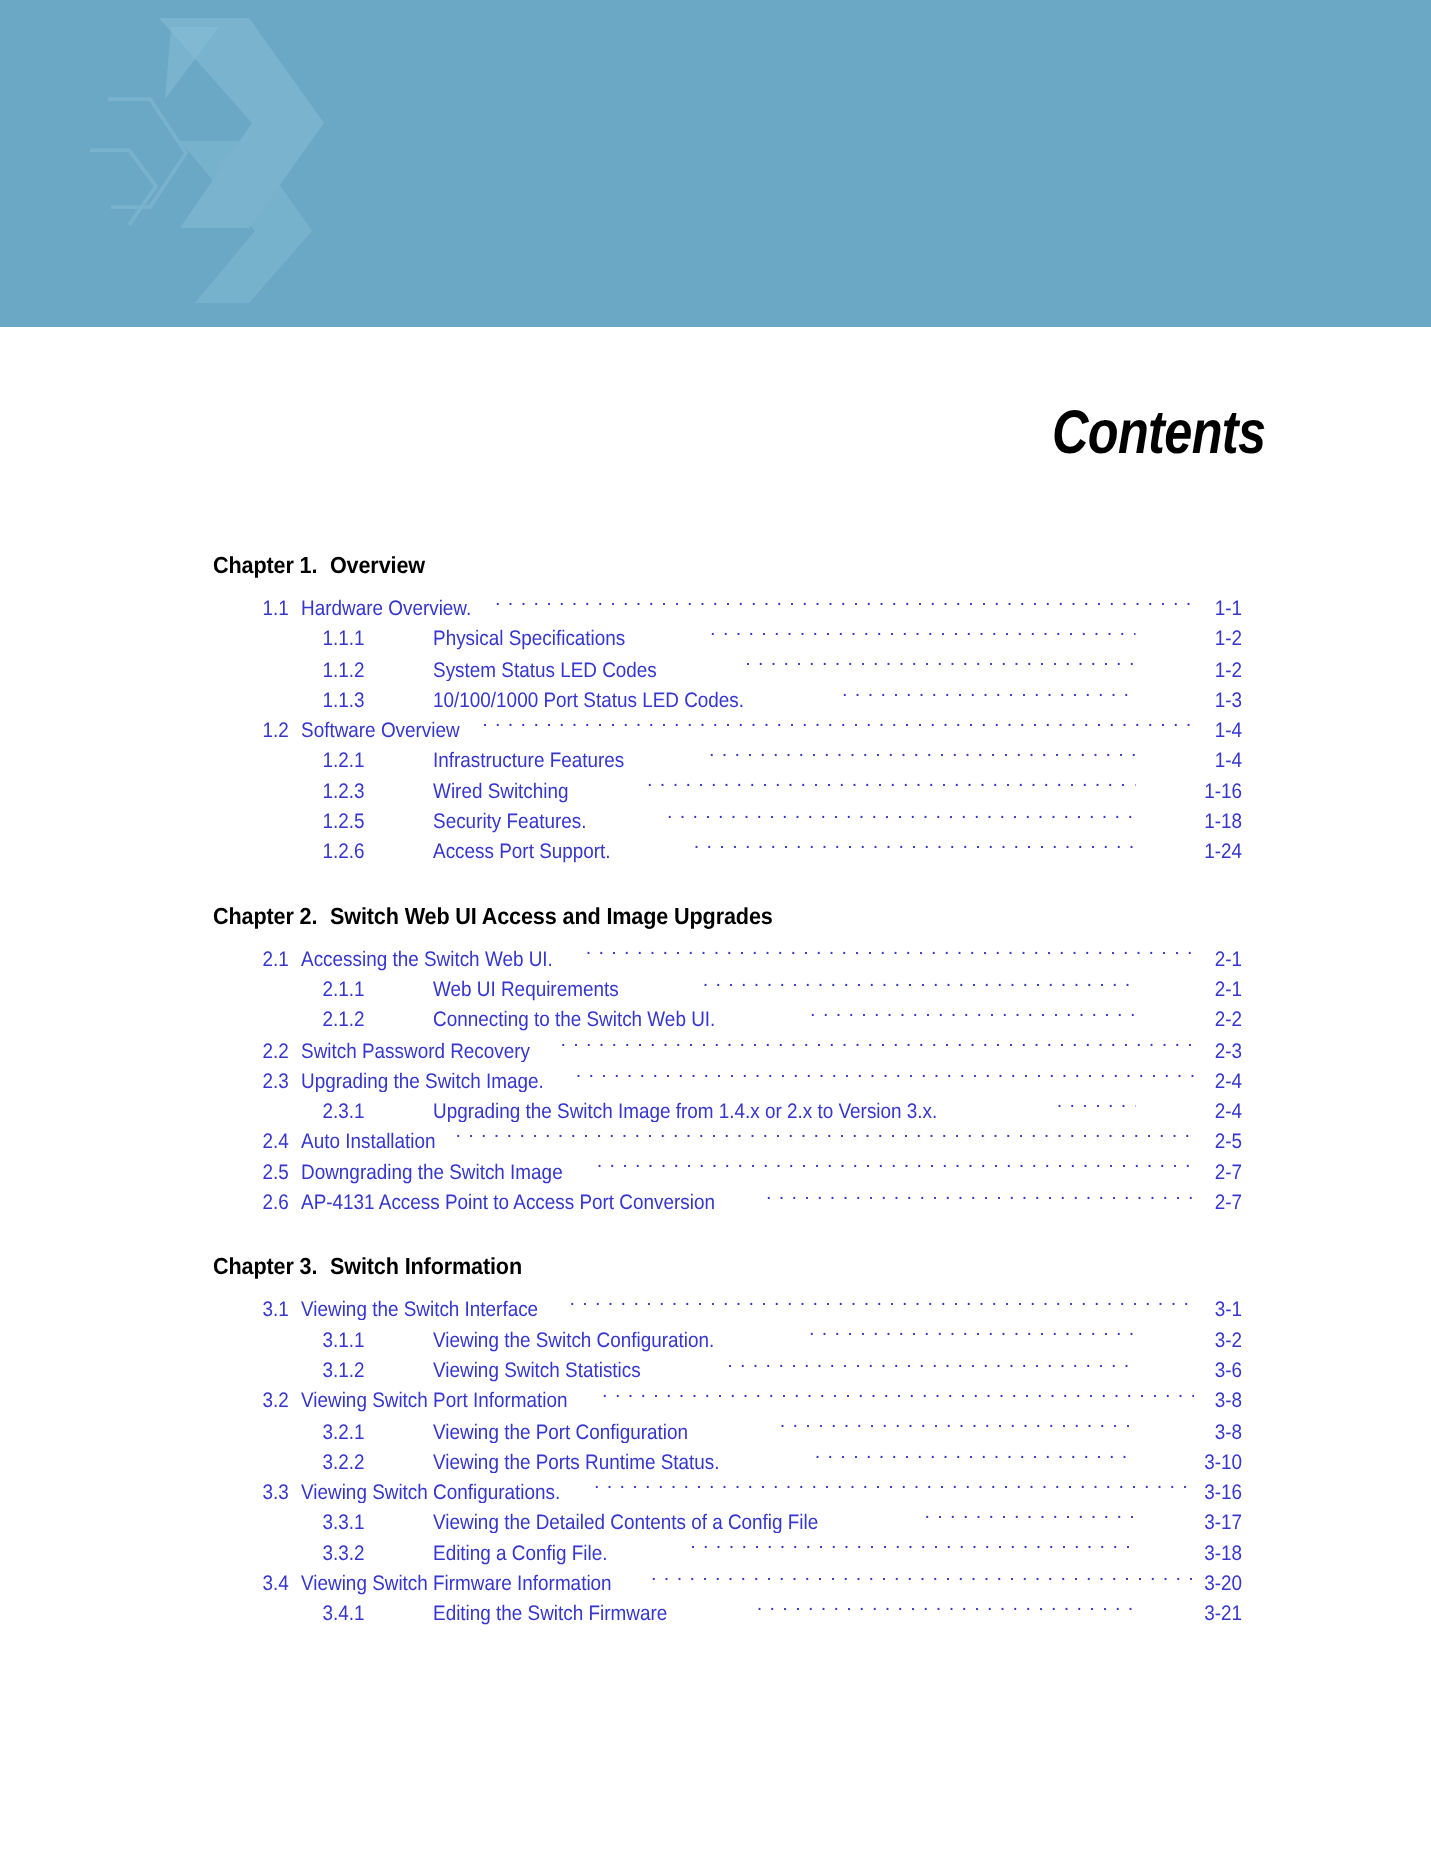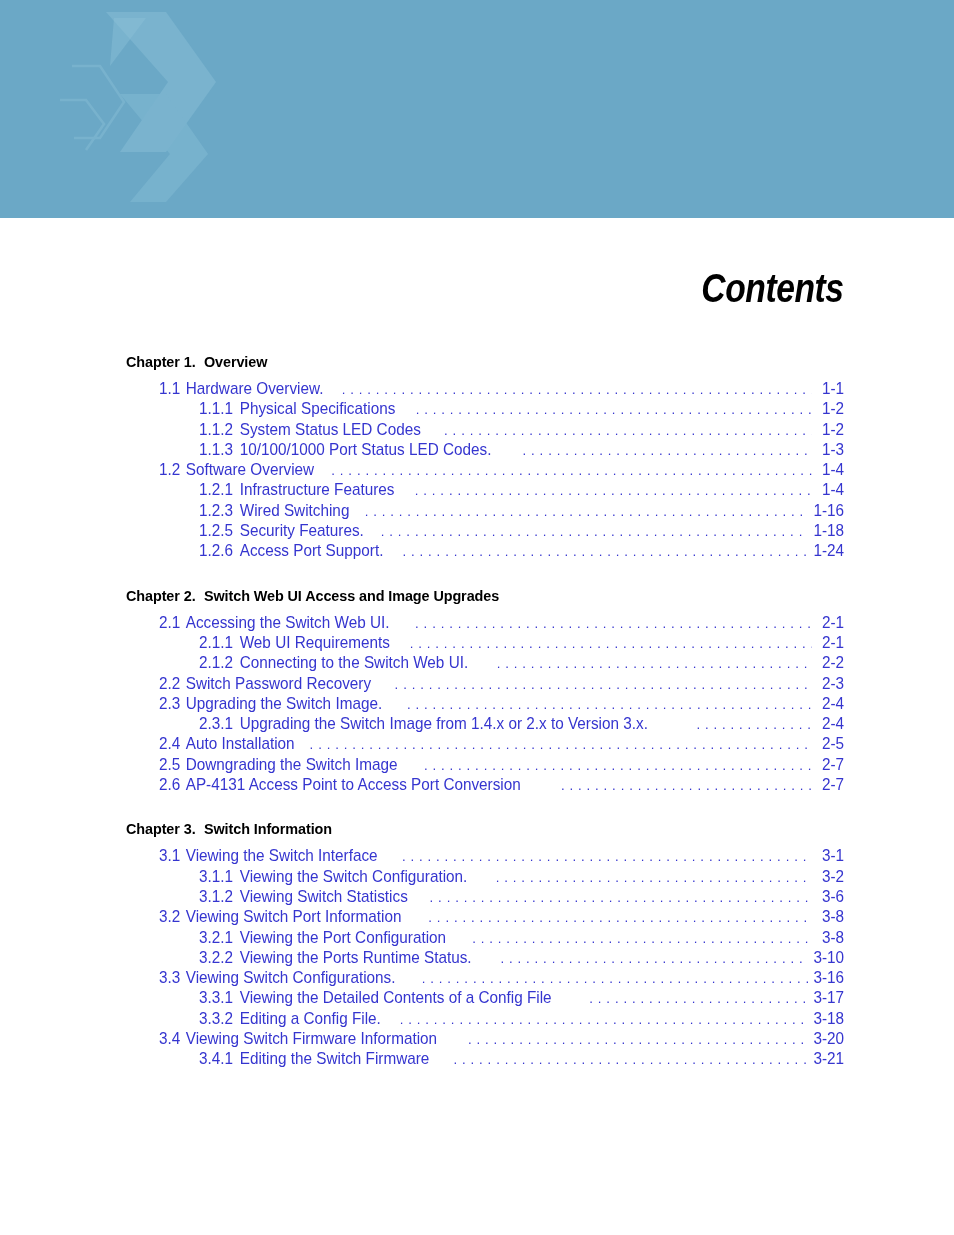--- a/index.html
+++ b/index.html
@@ -57,21 +57,21 @@
 
   
   #toc {
     position: absolute;
     left: 126px;
     top: 352px;
     width: 718px;
   }
 
   .chapter-block {
-    margin: 0;
+    margin: 16px;
   }
   .chapter-block.gap {
     margin-top: 24px;
   }
 
   .chapter-heading {
     font-family: "Liberation Sans", sans-serif;
     font-size: 15.5px;
     font-weight: bold;
     color: #000000;
@@ -82,31 +82,31 @@
     height: 20px;
     line-height: 20px;
     margin-bottom: 7px;
   }
   .chapter-heading .ch-num {
     margin-right: 9px;
   }
 
   .toc-row {
     display: flex;
-    align-items: flex-end;
+    align-items: flex-start;
     height: 20.3px;
     line-height: 20.3px;
     color: #3535cf;
-    font-size: 17px;
+    font-size: 14px;
     font-family: "Liberation Sans", sans-serif;
     white-space: nowrap;
     overflow: hidden;
   }
   .toc-row.lvl1 { padding-left: 33px; }
-  .toc-row.lvl2 { padding-left: 73px; }
+  .toc-row.lvl2 { padding-left: 73px; gap: 39px; }
 
   .toc-num {
     flex: 0 0 auto;
     transform: scaleX(0.9);
     transform-origin: left center;
   }
   .toc-row.lvl1 .toc-num { min-width: 23px; }
   .toc-row.lvl2 .toc-num { min-width: 32px; }
 
   .toc-label {

